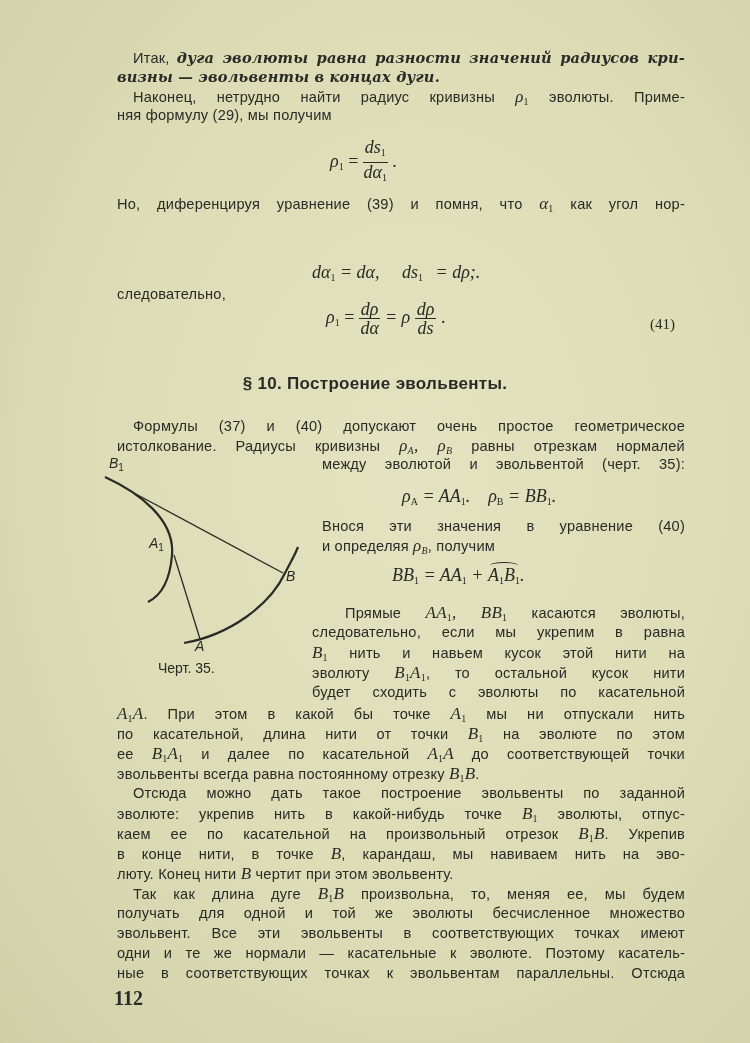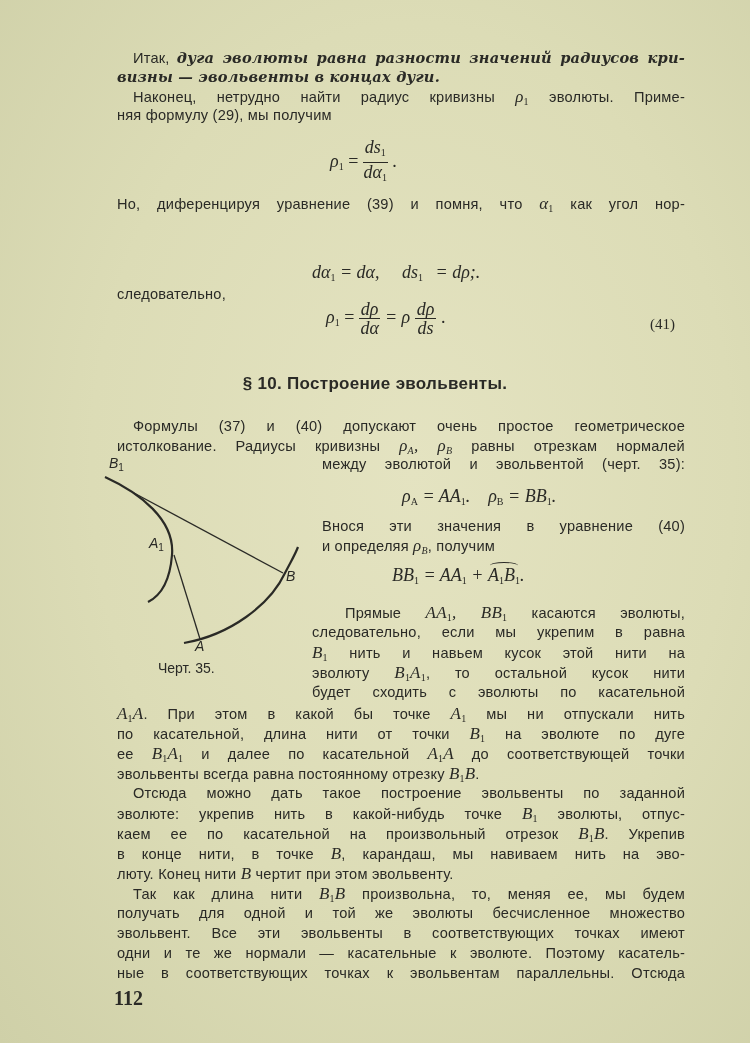--- a/index.html
+++ b/index.html
@@ -142,21 +142,21 @@
   </div>
   <div class="line just" style="top:683px; left:312px; width:373px;">будет сходить с эволюты по касательной</div>
   <div class="line just" style="top:704px;">
     <span class="math"><span>A</span><span class="sub">1</span><span>A</span></span><span>. При этом в какой бы точке</span>
     <span class="math"><span>A</span><span class="sub">1</span></span>
     <span>мы ни отпускали нить</span>
   </div>
   <div class="line just" style="top:724px;">
     <span>по касательной, длина нити от точки</span>
     <span class="math"><span>B</span><span class="sub">1</span></span>
-    <span>на эволюте по дуге</span>
+    <span>на эволюте по этом</span>
   </div>
   <div class="line just" style="top:744px;">
     <span>ее</span>
     <span class="math"><span>B</span><span class="sub">1</span><span>A</span><span class="sub">1</span></span>
     <span>и далее по касательной</span>
     <span class="math"><span>A</span><span class="sub">1</span><span>A</span></span>
     <span>до соответствующей точки</span>
   </div>
   <div class="line" style="top:764px;">
     <span>эвольвенты всегда равна постоянному отрезку</span>
@@ -177,21 +177,21 @@
     <span>в конце нити, в точке</span>
     <span class="math">B</span><span>, карандаш, мы навиваем нить на эво-</span>
   </div>
   <div class="line" style="top:864px;">
     <span>люту. Конец нити</span>
     <span class="math">B</span>
     <span>чертит при этом эвольвенту.</span>
   </div>
 
   <div class="line just indent" style="top:884px;">
-    <span>Так как длина нити</span>
+    <span>Так как длина дуге</span>
     <span class="math"><span>B</span><span class="sub">1</span><span>B</span></span>
     <span>произвольна, то, меняя ее, мы будем</span>
   </div>
   <div class="line just" style="top:904px;">получать для одной и той же эволюты бесчисленное множество</div>
   <div class="line just" style="top:924px;">эвольвент. Все эти эвольвенты в соответствующих точках имеют</div>
   <div class="line just" style="top:944px;">одни и те же нормали — касательные к эволюте. Поэтому касатель-</div>
   <div class="line just" style="top:964px;">ные в соответствующих точках к эвольвентам параллельны. Отсюда</div>
 
   <div class="pagenum">112</div>
 </div>

